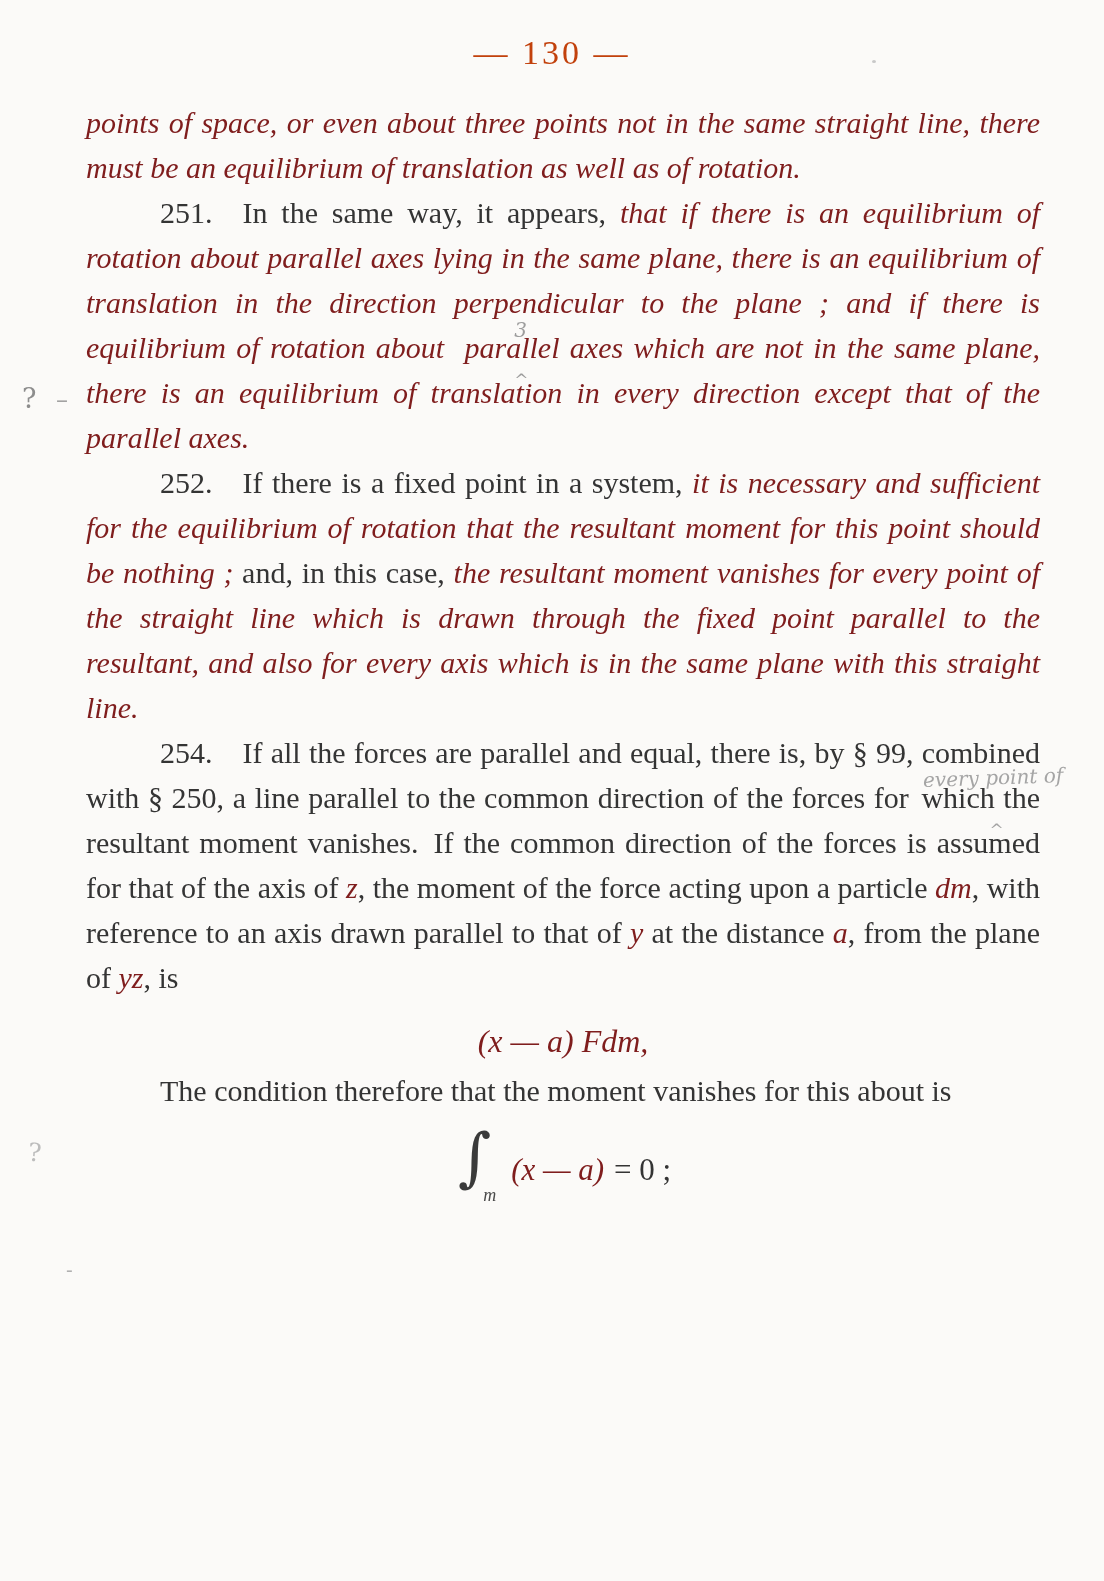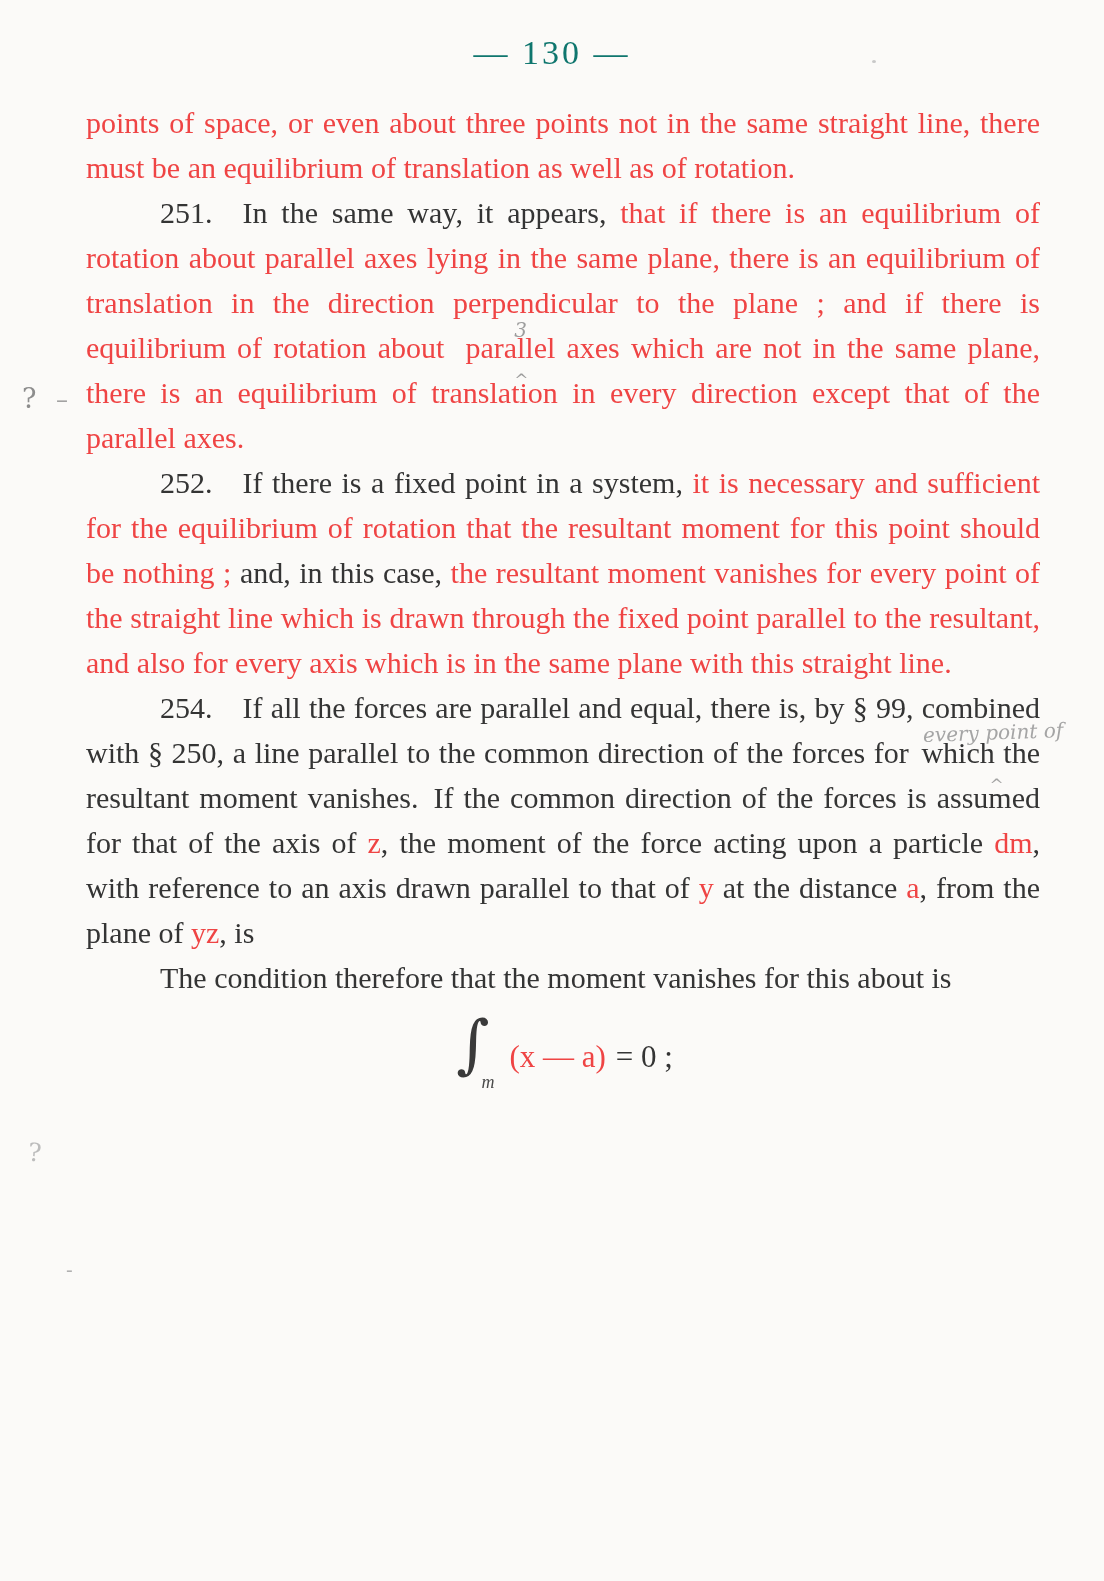--- a/index.html
+++ b/index.html
@@ -7,33 +7,33 @@
     width:1104px; height:1581px;
     background:#fbfaf8;
     font-family:"Liberation Serif","DejaVu Serif",serif;
     color:#343434;
     position:relative;
     overflow:hidden;
   }
   .page-header {
     position:absolute; top:34px; left:0; width:100%;
     text-align:center; font-size:34px; letter-spacing:3px;
-    color:#0f766e;
+    color:#c2410c;
   }
   .text-block {
     position:absolute; left:86px; top:100px; width:954px;
     font-size:30px; line-height:45px;
     text-align:justify; text-justify:inter-word;
     color:#343434;
   }
   .text-block p { margin:0; }
   p.indent { text-indent:74px; }
   p.noindent { text-indent:0; }
   .r { font-style:normal; }
-  .i { color:#ef4444; }
+  .i { font-style:italic; color:#7f1d1d; }
   
   .formula { text-align:center; text-indent:0; }
   .f-small { margin:12px 0 2px 0; line-height:50px; font-size:32px; }
   .f-big   { margin:12px 0 10px 0; line-height:84px; font-size:31px; height:84px; }
   .f-tok { display:inline-block; vertical-align:middle; margin:0 5px; }
   .integral { display:inline-block; vertical-align:middle; margin:0 2px 0 8px; }
   .ig { font-family:"DejaVu Serif",serif; font-size:64px; line-height:64px; display:inline-block; font-style:normal; color:#3a3a3a; }
   .im { font-size:18px; font-style:italic; display:inline-block; transform:translate(-8px,22px); color:#4a4a4a; }
   
   .pencil { color:#979797; font-family:"DejaVu Serif",serif; }
@@ -59,15 +59,16 @@
 <span class="pencil margin-q1">?</span>
 <span class="pencil margin-dash1">–</span>
 <span class="pencil margin-q2">?</span>
 <span class="pencil margin-dash2">-</span>
 
 <div class="text-block" id="flow">
     <p class="noindent"><span class="i">points of space, or even about three points not in the same straight line, there must be an equilibrium of translation as well as of rotation.</span></p>
     <p class="indent"><span class="r">251.  In the same way, it appears, </span><span class="i">that if there is an equilibrium of rotation about parallel axes lying in the same plane, there is an equilibrium of translation in the direction perpendicular to the plane ; and if there is equilibrium of rotation about</span><span class="pencil note3"><span class="num">3</span><span class="caret">^</span></span><span class="i"> parallel axes which are not in the same plane, there is an equilibrium of translation in every direction except that of the parallel axes.</span></p>
     <p class="indent"><span class="r">252.  If there is a fixed point in a system, </span><span class="i">it is necessary and sufficient for the equilibrium of rotation that the resultant moment for this point should be nothing ; </span><span class="r">and, in this case, </span><span class="i">the resultant moment vanishes for every point of the straight line which is drawn through the fixed point parallel to the resultant, and also for every axis which is in the same plane with this straight line.</span></p>
     <p class="indent"><span class="r">254.  If all the forces are parallel and equal, there is, by § 99, combined with § 250, a line parallel to the common direction of the forces for </span><span class="pencil noteev"><span class="txt">every point of</span><span class="caret">^</span></span><span class="r">which the resultant moment vanishes. If the common direction of the forces is assumed for that of the axis of </span><span class="i">z</span><span class="r">, the moment of the force acting upon a particle </span><span class="i">dm</span><span class="r">, with reference to an axis drawn parallel to that of </span><span class="i">y</span><span class="r"> at the distance </span><span class="i">a</span><span class="r">, from the plane of </span><span class="i">yz</span><span class="r">, is</span></p>
+    <div class="formula f-small"><span class="i f-tok">(x — a) Fdm,</span></div>
     <p class="indent"><span class="r">The condition therefore that the moment vanishes for this about is</span></p>
     <div class="formula f-big"><span class="integral f-tok"><span class="ig">∫</span><span class="im">m</span></span><span class="i f-tok">(x — a)</span><span class="r f-tok">= 0 ;</span></div>
   </div>
 
 </body></html>

